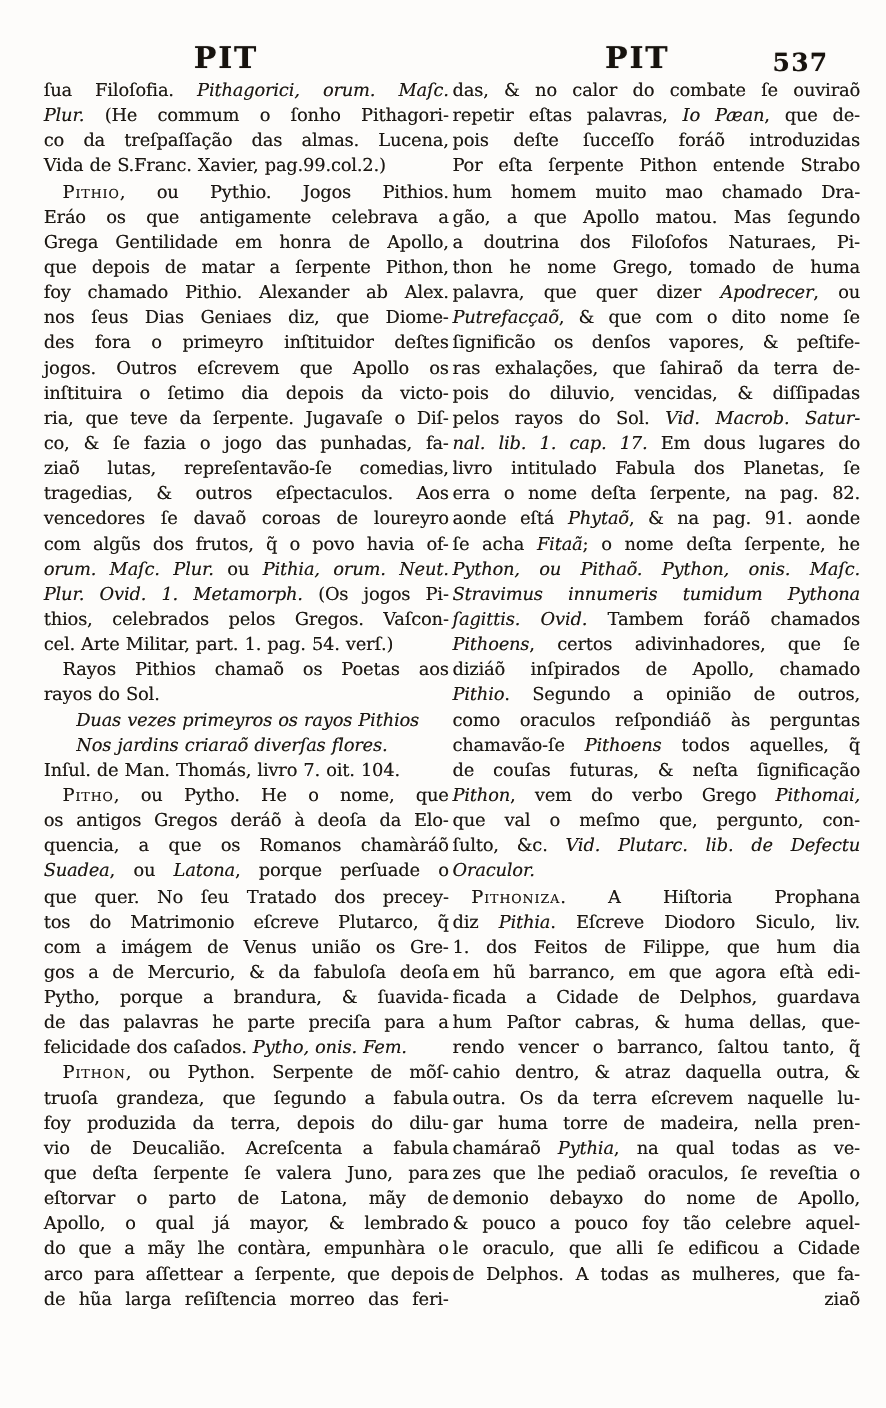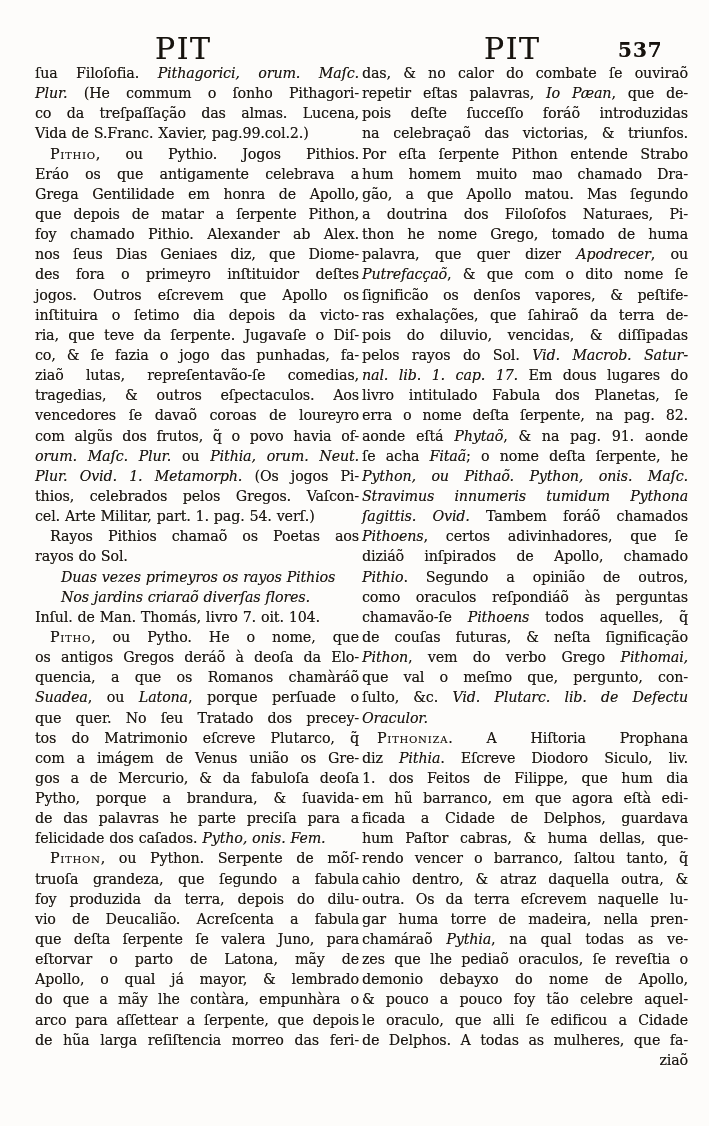--- a/index.html
+++ b/index.html
@@ -9,22 +9,22 @@
     font-family:"DejaVu Serif","Liberation Serif",serif;
     position:relative; overflow:hidden;
   }
   .page {
     position:absolute; inset:0;
     background:#fdfcfa;
     color:#1b1712;
   }
   .running-head {
     position:absolute;
-    font-weight:400;
-    font-size:30px;
+    font-weight:700;
+    font-size:24px;
     letter-spacing:1.5px;
     color:#17130e;
     text-shadow:0 0 0.6px rgba(24,18,10,0.6);
     text-align:center;
   }
   #head-left  { left:155px; top:31px; }
   #head-right { left:484px; top:31px; }
   #folio {
     position:absolute; left:618px; top:38px;
     font-weight:700; font-size:20px; letter-spacing:1px;
@@ -112,21 +112,20 @@
       <div class="line"><span>Apollo, o qual já mayor, &amp; lembrado</span></div>
       <div class="line"><span>do que a mãy lhe contàra, empunhàra o</span></div>
       <div class="line"><span>arco para aſſettear a ſerpente, que depois</span></div>
       <div class="line"><span>de hũa larga reſiſtencia morreo das feri-</span></div>
     </div>
 
   <div id="col-right" class="col">
       <div class="line"><span>das, &amp; no calor do combate ſe ouviraõ</span></div>
       <div class="line"><span>repetir eſtas palavras, </span><span class="i">Io Pæan</span><span>, que de-</span></div>
       <div class="line"><span>pois deſte ſucceſſo foráõ introduzidas</span></div>
-      <div class="line"><span>na celebraçaõ das victorias, &amp; triunfos.</span></div>
       <div class="line"><span>Por eſta ſerpente Pithon entende Strabo</span></div>
       <div class="line"><span>hum homem muito mao chamado Dra-</span></div>
       <div class="line"><span>gão, a que Apollo matou. Mas ſegundo</span></div>
       <div class="line"><span>a doutrina dos Filoſofos Naturaes, Pi-</span></div>
       <div class="line"><span>thon he nome Grego, tomado de huma</span></div>
       <div class="line"><span>palavra, que quer dizer </span><span class="i">Apodrecer</span><span>, ou</span></div>
       <div class="line"><span class="i">Putrefacçaõ</span><span>, &amp; que com o dito nome ſe</span></div>
       <div class="line"><span>ſignificão os denſos vapores, &amp; peſtife-</span></div>
       <div class="line"><span>ras exhalações, que ſahiraõ da terra de-</span></div>
       <div class="line"><span>pois do diluvio, vencidas, &amp; diſſipadas</span></div>

